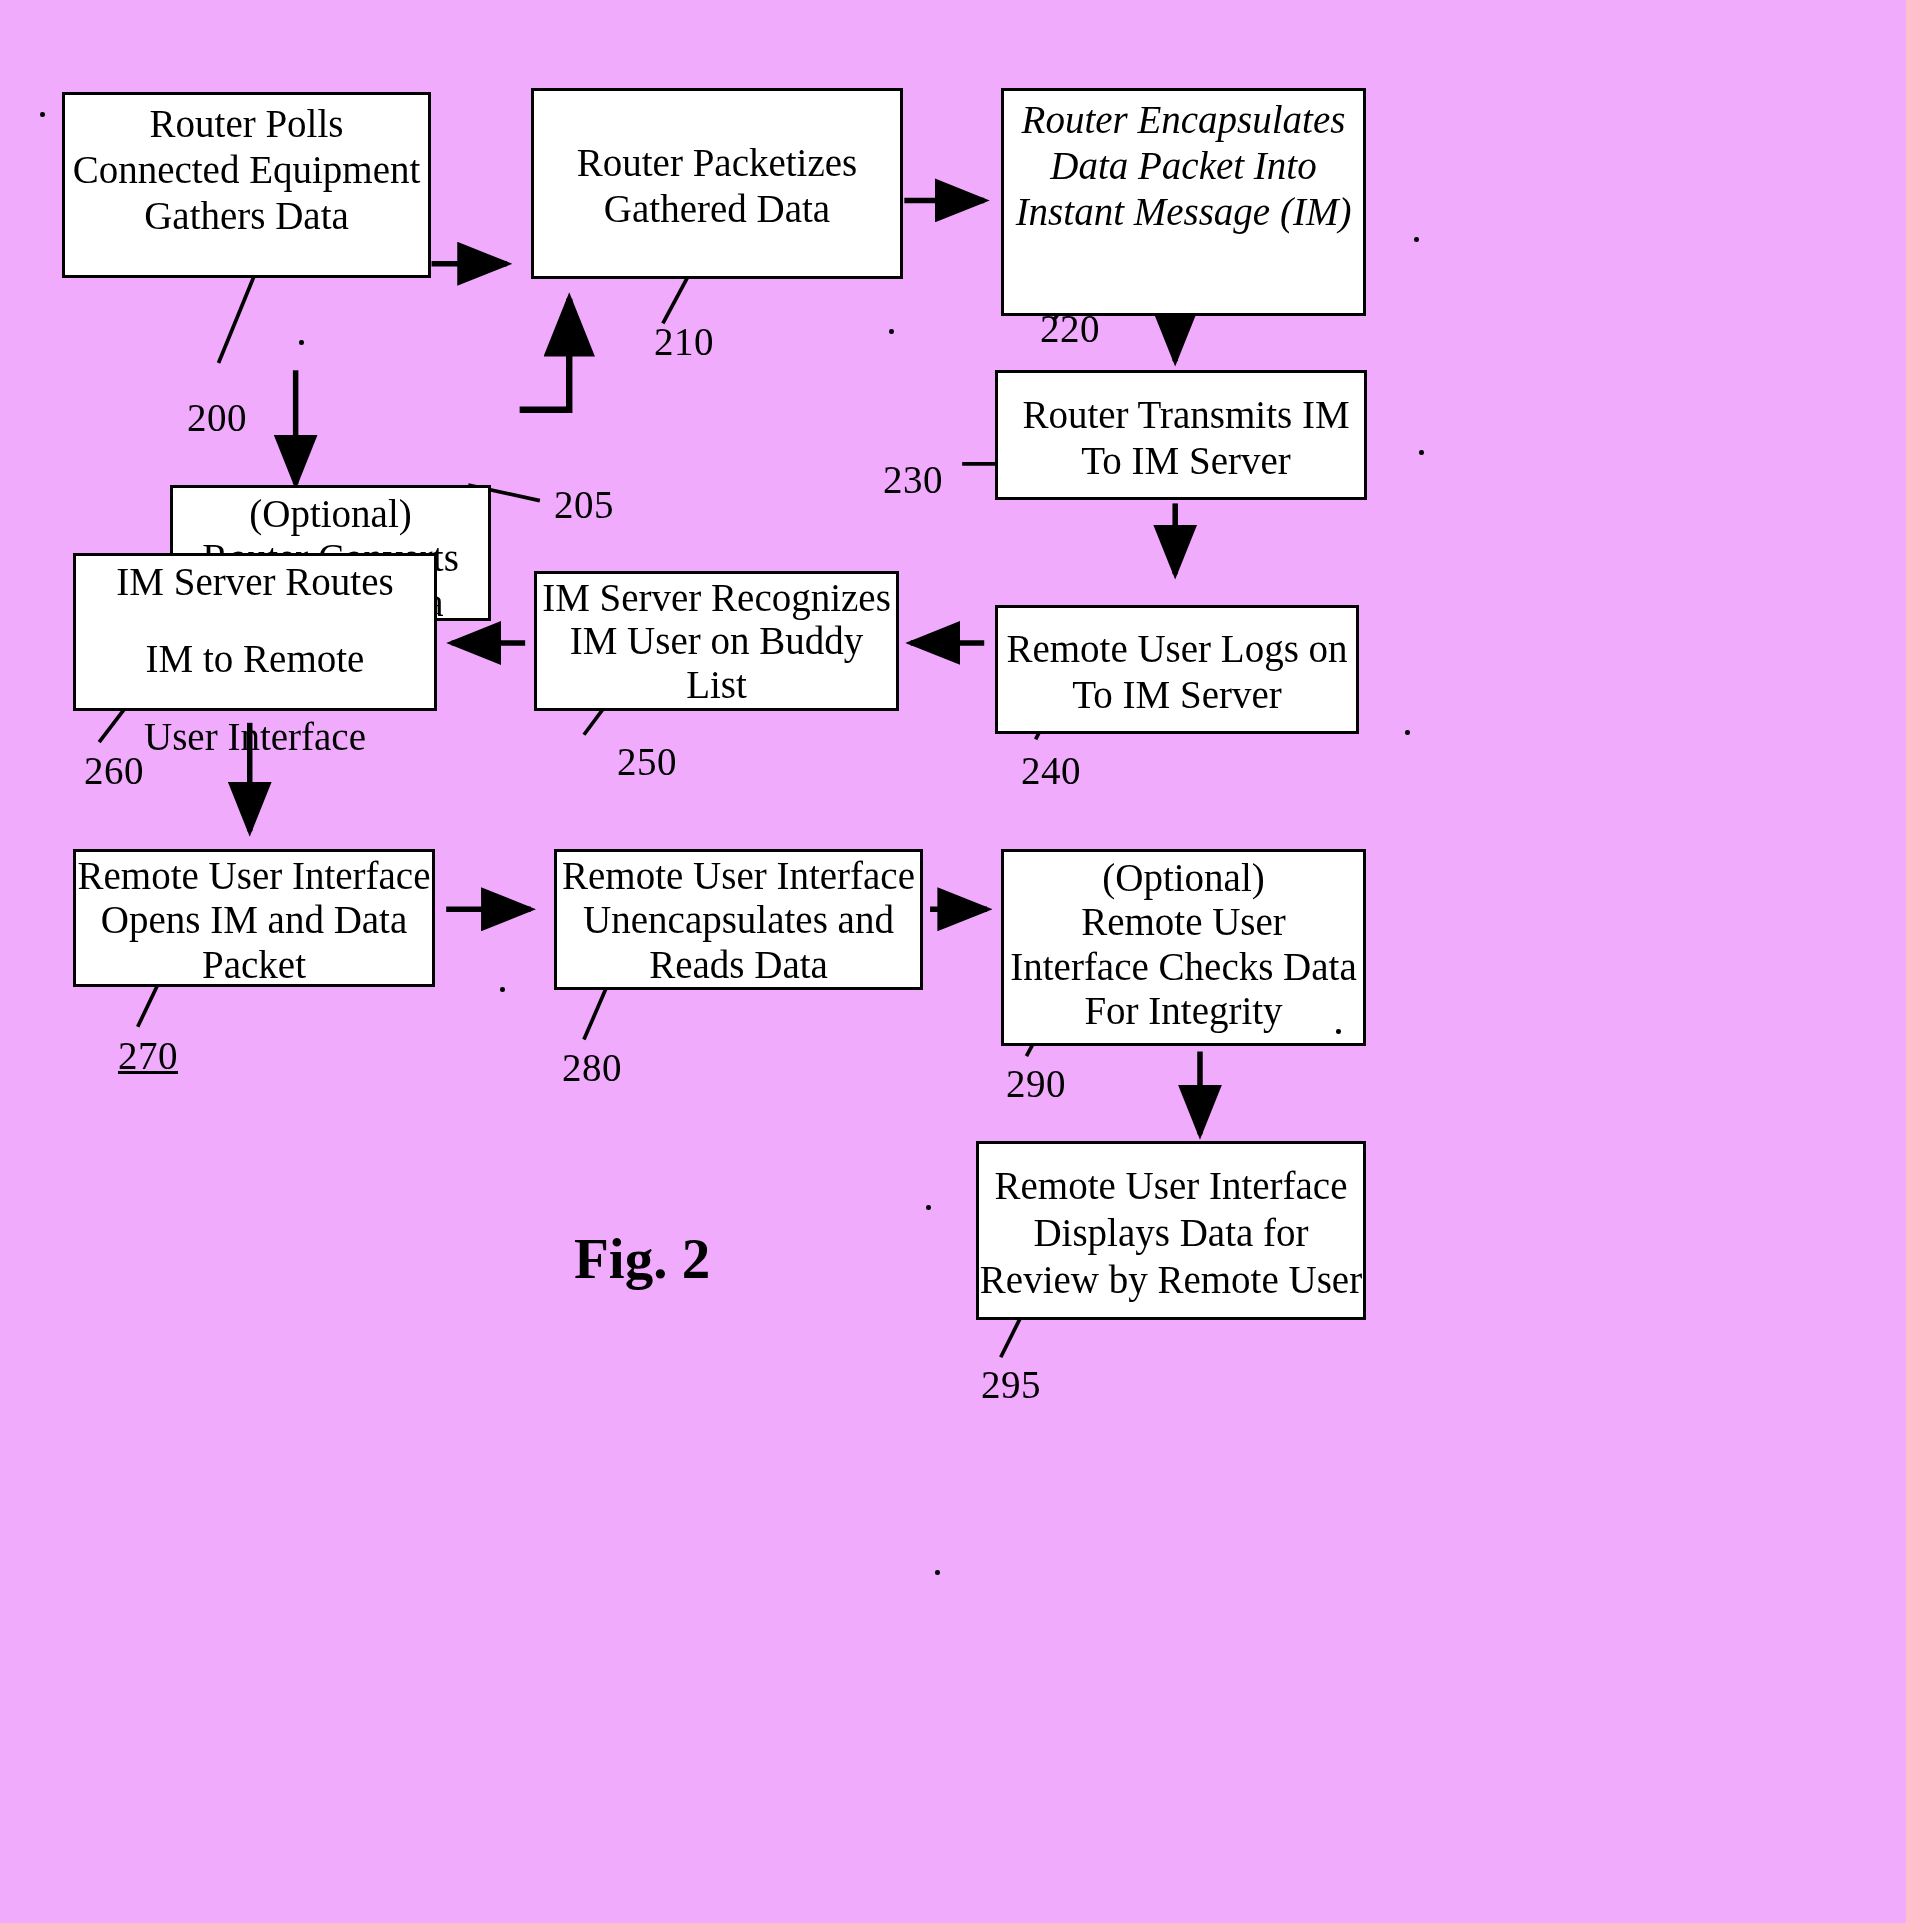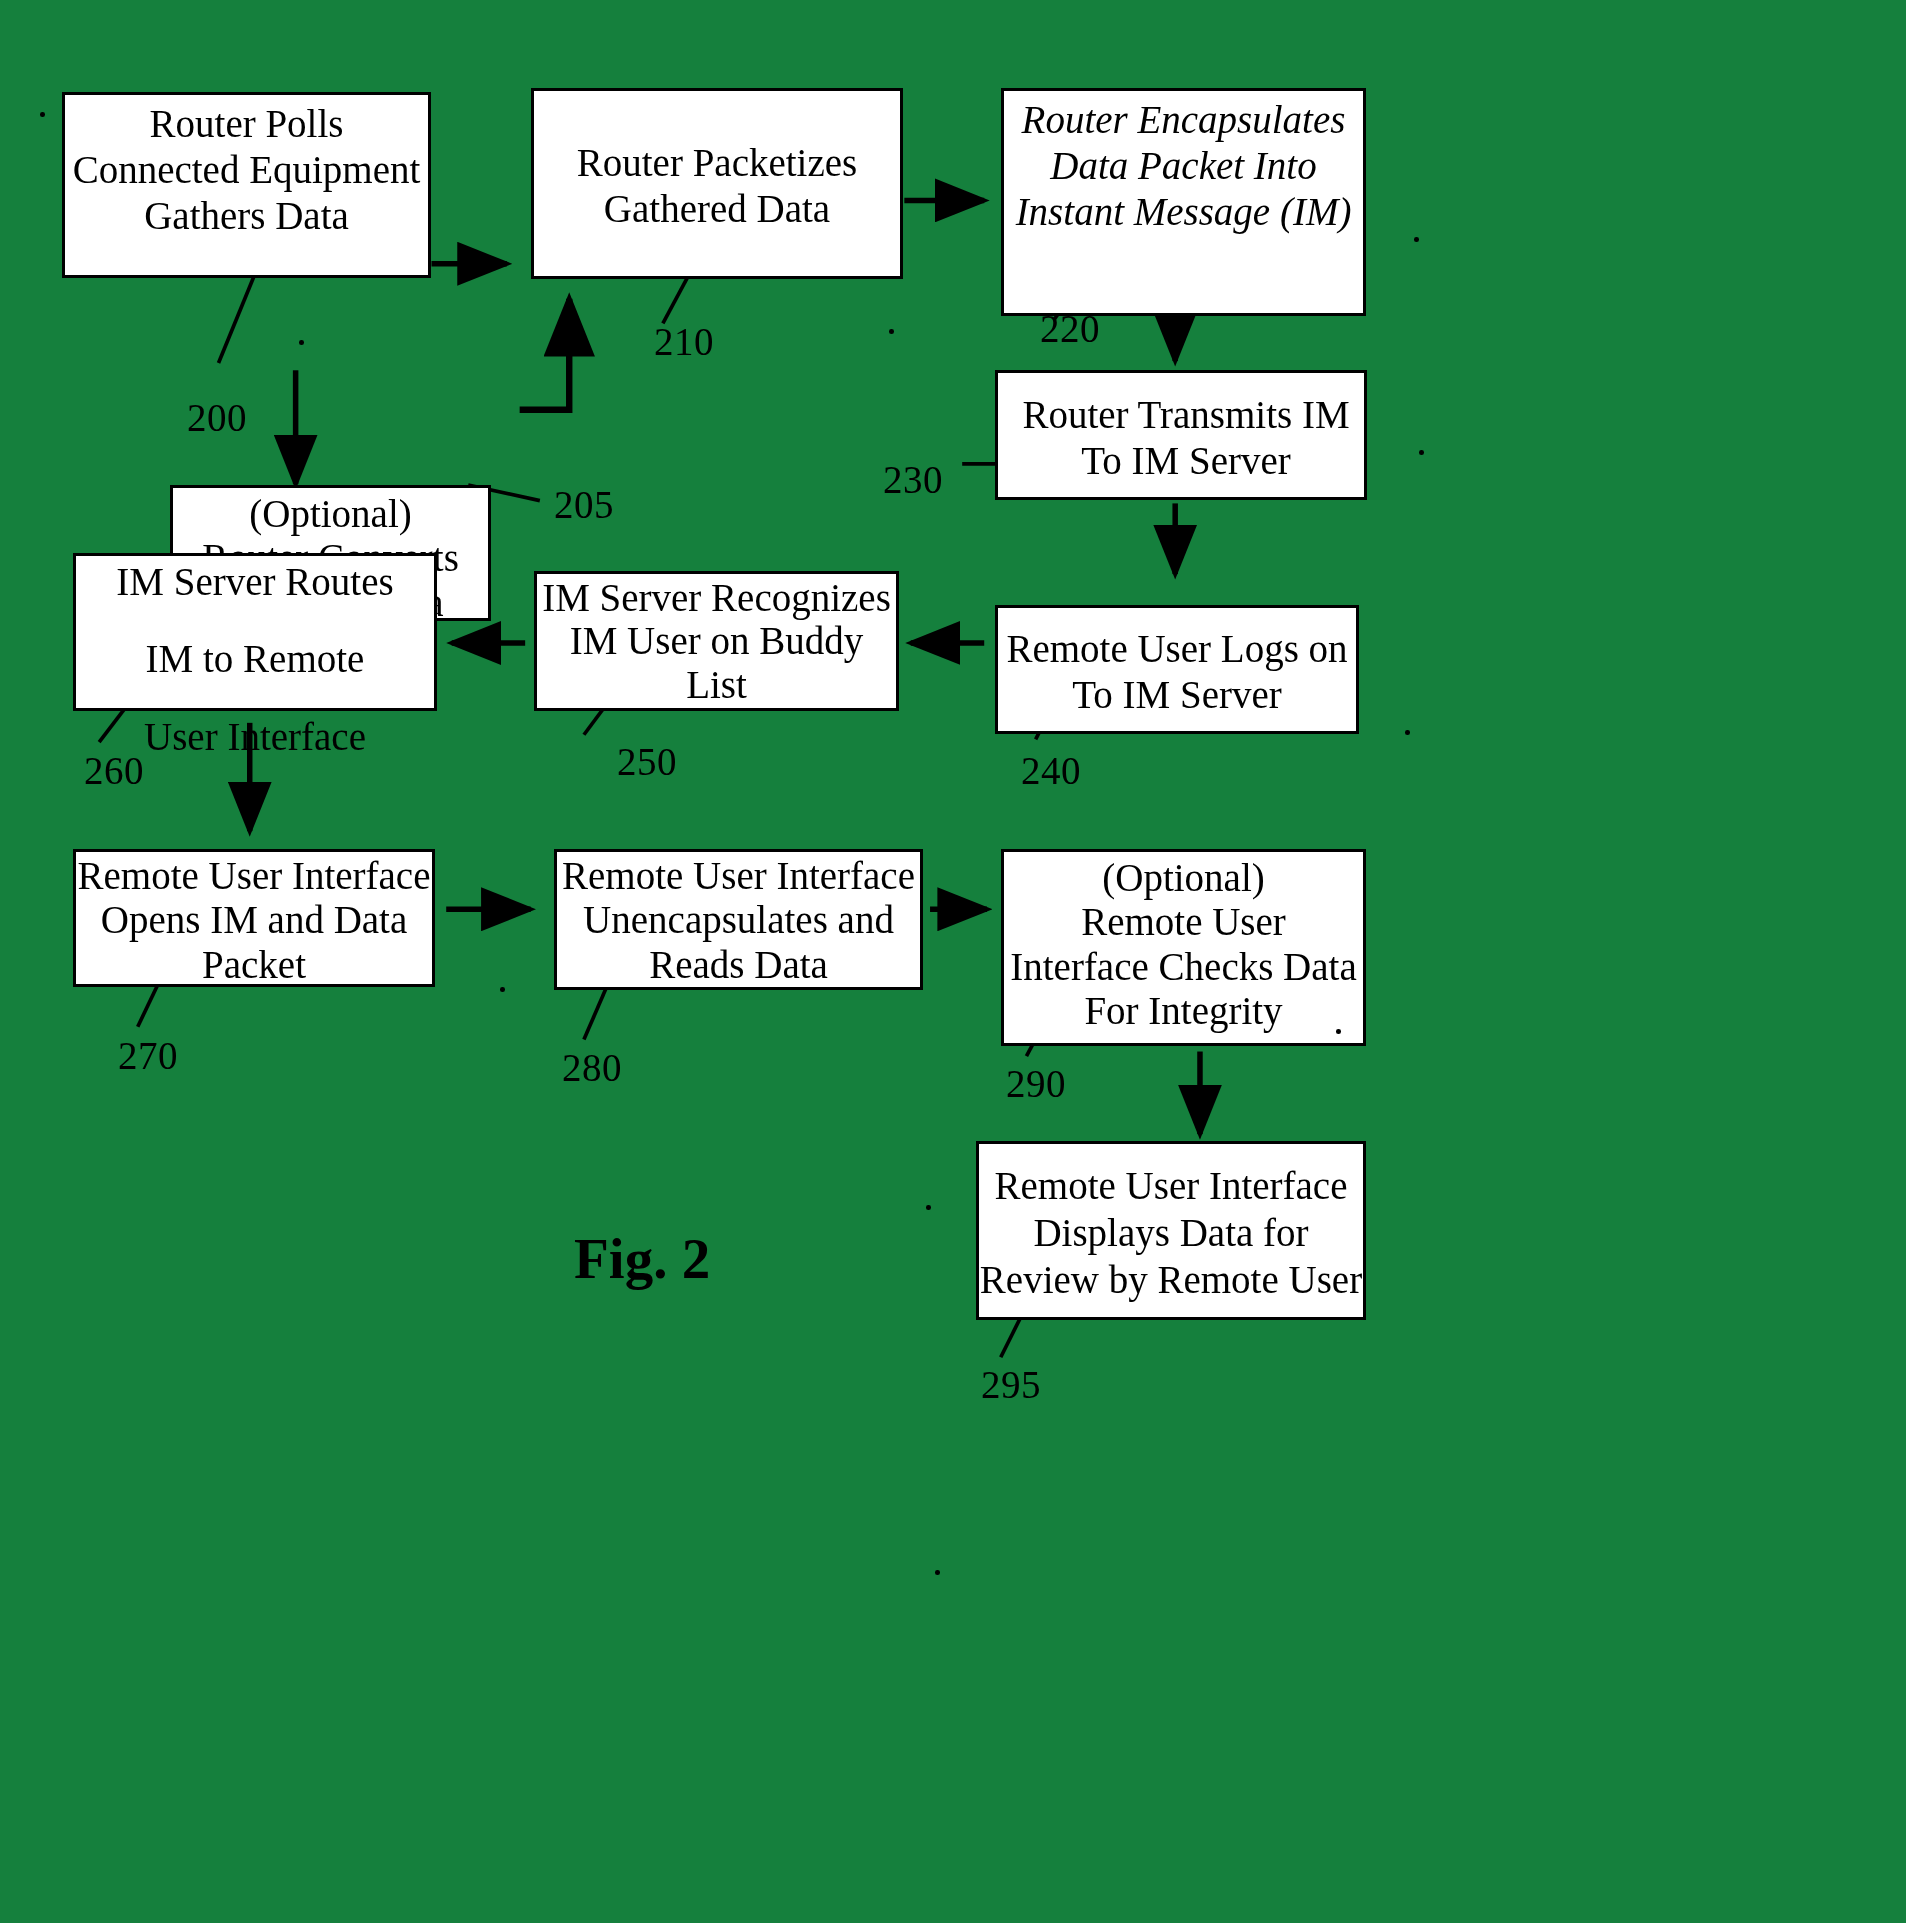--- a/index.html
+++ b/index.html
@@ -4,21 +4,21 @@
 <style>
   html, body {
     margin: 0;
     padding: 0;
     background: #ffffff;
   }
   #page {
     position: relative;
     width: 1906px;
     height: 1924px;
-    background: #15803d;
+    background: #f0abfc;
     font-family: "Liberation Serif", "DejaVu Serif", serif;
     color: #000000;
     overflow: hidden;
   }
   .box {
     position: absolute;
     box-sizing: border-box;
     border: 3.7px solid #000;
     background: #fff;
     display: flex;
@@ -184,21 +184,21 @@
   </div>
 
   <div class="ref" style="left:187px; top:395px;">200</div>
   <div class="ref" style="left:554px; top:482px;">205</div>
   <div class="ref" style="left:654px; top:319px;">210</div>
   <div class="ref" style="left:1040px; top:306px;">220</div>
   <div class="ref" style="left:883px; top:443px;margin-top:14px;">230</div>
   <div class="ref" style="left:1021px; top:748px;">240</div>
   <div class="ref" style="left:569px; top:739px;margin-left:48px;">250</div>
   <div class="ref" style="left:84px; top:748px;">260</div>
-  <div class="ref" style="left:118px; top:1033px;">270</div>
+  <div class="ref" style="left:118px; top:1033px;text-decoration:underline;">270</div>
   <div class="ref" style="left:562px; top:1045px;">280</div>
   <div class="ref" style="left:1006px; top:1061px;">290</div>
   <div class="ref" style="left:981px; top:1362px;">295</div>
 
   <div class="figlabel" style="left:574px; top:1226px;">Fig. 2</div>
 
   <div class="speck" style="left:40px; top:112px;"></div>
   <div class="speck" style="left:1414px; top:237px;"></div>
   <div class="speck" style="left:1419px; top:450px;"></div>
   <div class="speck" style="left:500px; top:987px;"></div>

